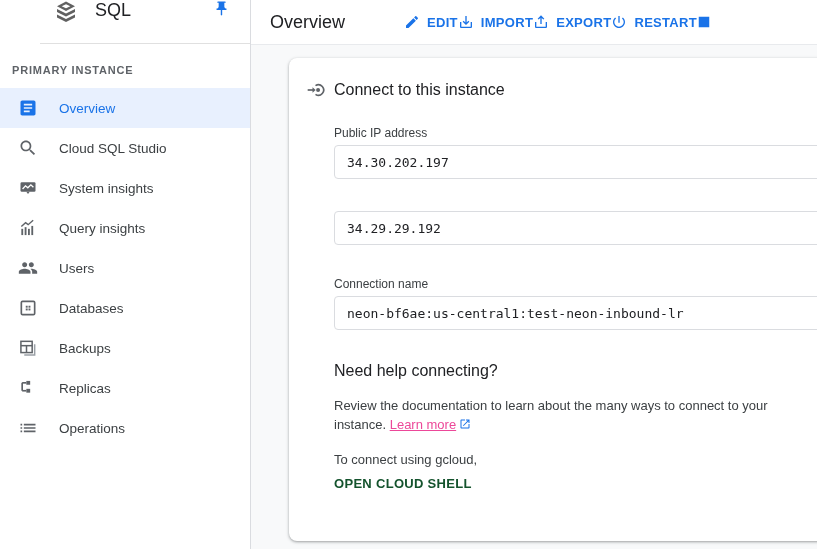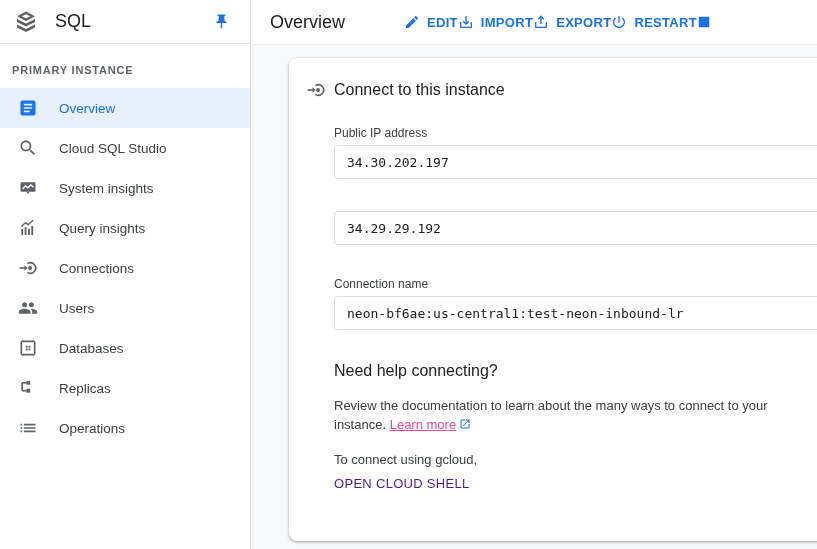--- a/index.html
+++ b/index.html
@@ -2,21 +2,21 @@
 <html><head>
 <meta charset="utf-8">
 <style>
   * { margin:0; padding:0; box-sizing:border-box; }
   html,body { width:817px; height:549px; overflow:hidden; background:#fff;
               font-family:"Liberation Sans", sans-serif; }
   body { display:flex; }
 
   
   .sidebar { width:251px; flex:0 0 251px; background:#fff; border-right:1px solid #dadce0; }
-  .sidebar-header { height:44px; display:flex; align-items:center; border-bottom:1px solid #e0e0e0; padding-left:14px; }
+  .sidebar-header { height:44px; display:flex; align-items:flex-start; border-bottom:1px solid #e0e0e0; padding-left:14px;margin-left:40px; }
   .logo { width:24px; height:24px; }
   .product-title { font-size:18px; color:#202124; margin-left:17px; flex:1; }
   .pin-btn { background:none; border:none; margin-right:20px; cursor:pointer; height:18px; }
   .pin-btn svg { width:17px; height:17px; fill:#1a73e8; }
 
   .section-label { font-size:11px; font-weight:700; letter-spacing:.8px; color:#5f6368;
                    padding:20px 0 12px 12px; }
 
   .nav-item { height:40px; display:flex; align-items:center; cursor:pointer; color:#3c4043; }
   .nav-item .nav-icon { width:20px; height:20px; margin-left:18px; display:flex; }
@@ -51,22 +51,22 @@
   .field-value { flex:1; font-family:"DejaVu Sans Mono","Liberation Mono",monospace;
                  font-size:13px; color:#202124; }
   .copy-btn { background:none; border:none; cursor:pointer; display:flex; padding:4px; }
   .copy-btn svg { width:16px; height:16px; fill:#5f6368; }
 
   .help-title { font-size:16px; font-weight:400; color:#202124; margin-top:30px; }
   .help-body { font-size:13px; line-height:19px; color:#3c4043; margin-top:16px; width:470px; }
   .learn-more { color:#ec4899; text-decoration:underline; cursor:pointer; }
   .ext-icon svg { width:12px; height:12px; fill:#1a73e8; margin-left:3px; vertical-align:-1px; }
   .gcloud-line { font-size:13px; color:#3c4043; margin-top:18px; }
-  .shell-link { display:inline-block; font-size:13px; font-weight:400; letter-spacing:.3px;
-                color:#4c1d95; margin-top:9px; cursor:pointer; }
+  .shell-link { display:inline-block; font-size:13px; font-weight:700; letter-spacing:.3px;
+                color:#14532d; margin-top:9px; cursor:pointer; }
 </style>
 </head>
 <body>
 
 <aside class="sidebar">
   <div class="sidebar-header">
     <svg class="logo" viewBox="0 0 24 24">
       <path d="M12 1.5 L21 6.2 12 10.9 3 6.2 Z" fill="#616161"></path>
       <path d="M12 4.2 L16.3 6.2 12 8.2 7.7 6.2 Z" fill="#ffffff"></path>
       <path d="M3 8.9 L12 13.6 21 8.9 V11.9 L12 16.6 3 11.9 Z" fill="#616161"></path>
@@ -117,47 +117,47 @@
             <rect x="12" y="13" width="2.2" height="7.5"></rect>
             <rect x="16" y="9.5" width="2.2" height="11"></rect>
             <path d="M4 10.2 L9.1 5.6 12.2 8 18.2 2.8" fill="none" stroke="#5f6368" stroke-width="1.7" class="qi-line"></path>
           </svg>
       </span>
       <span class="nav-label">Query insights</span>
     </div>
     <div class="nav-item">
       <span class="nav-icon">
         <svg viewBox="0 0 24 24">
-            <circle cx="14.5" cy="12" r="2.4"></circle>
-            <path d="M11.4 6.7 A6.3 6.3 0 1 1 11.4 17.3" fill="none" stroke="#5f6368" stroke-width="2"></path>
-            <rect x="2" y="11" width="6.5" height="2"></rect>
-            <path d="M7.8 8.7 L11.6 12 7.8 15.3 Z"></path>
-          </svg>
-      </span>
-      <span class="nav-label">Connections</span>
-    </div>
-    <div class="nav-item">
-      <span class="nav-icon">
-        <svg viewBox="0 0 24 24">
             <path d="M16 11c1.66 0 2.99-1.34 2.99-3S17.66 5 16 5c-1.66 0-3 1.34-3 3s1.34 3 3 3zm-8 0c1.66 0 2.99-1.34 2.99-3S9.66 5 8 5C6.34 5 5 6.34 5 8s1.34 3 3 3zm0 2c-2.33 0-7 1.17-7 3.5V19h14v-2.5c0-2.33-4.67-3.5-7-3.5zm8 0c-.29 0-.62.02-.97.05 1.16.84 1.97 1.97 1.97 3.45V19h6v-2.5c0-2.33-4.67-3.5-7-3.5z"></path>
           </svg>
       </span>
       <span class="nav-label">Users</span>
     </div>
     <div class="nav-item">
       <span class="nav-icon">
         <svg viewBox="0 0 24 24">
             <rect x="4" y="4" width="16" height="16" rx="1.5" fill="none" stroke="#5f6368" stroke-width="2"></rect>
             <rect x="9.3" y="9.3" width="2.3" height="2.3"></rect>
             <rect x="12.6" y="9.3" width="2.3" height="2.3"></rect>
             <rect x="9.3" y="12.6" width="2.3" height="2.3"></rect>
             <rect x="12.6" y="12.6" width="2.3" height="2.3"></rect>
           </svg>
       </span>
       <span class="nav-label">Databases</span>
+    </div>
+    <div class="nav-item">
+      <span class="nav-icon">
+        <svg viewBox="0 0 24 24">
+            <rect x="3.5" y="4" width="13.5" height="13.5" fill="none" stroke="#5f6368" stroke-width="1.8"></rect>
+            <path d="M3.5 9.2 H17" fill="none" stroke="#5f6368" stroke-width="1.8"></path>
+            <path d="M10.2 9.2 V17.5" fill="none" stroke="#5f6368" stroke-width="1.8"></path>
+            <path d="M20 7.5 V20.5 H7.5" fill="none" stroke="#9aa0a6" stroke-width="1.8"></path>
+          </svg>
+      </span>
+      <span class="nav-label">Backups</span>
     </div>
     <div class="nav-item">
       <span class="nav-icon">
         <svg viewBox="0 0 24 24">
             <path d="M5 5.8 V15.3" fill="none" stroke="#5f6368" stroke-width="2"></path>
             <path d="M5 5.8 H10" fill="none" stroke="#5f6368" stroke-width="2"></path>
             <path d="M5 15.3 H10" fill="none" stroke="#5f6368" stroke-width="2"></path>
             <rect x="10" y="3.5" width="4.6" height="4.6"></rect>
             <rect x="10" y="13" width="4.6" height="4.6"></rect>
           </svg>

